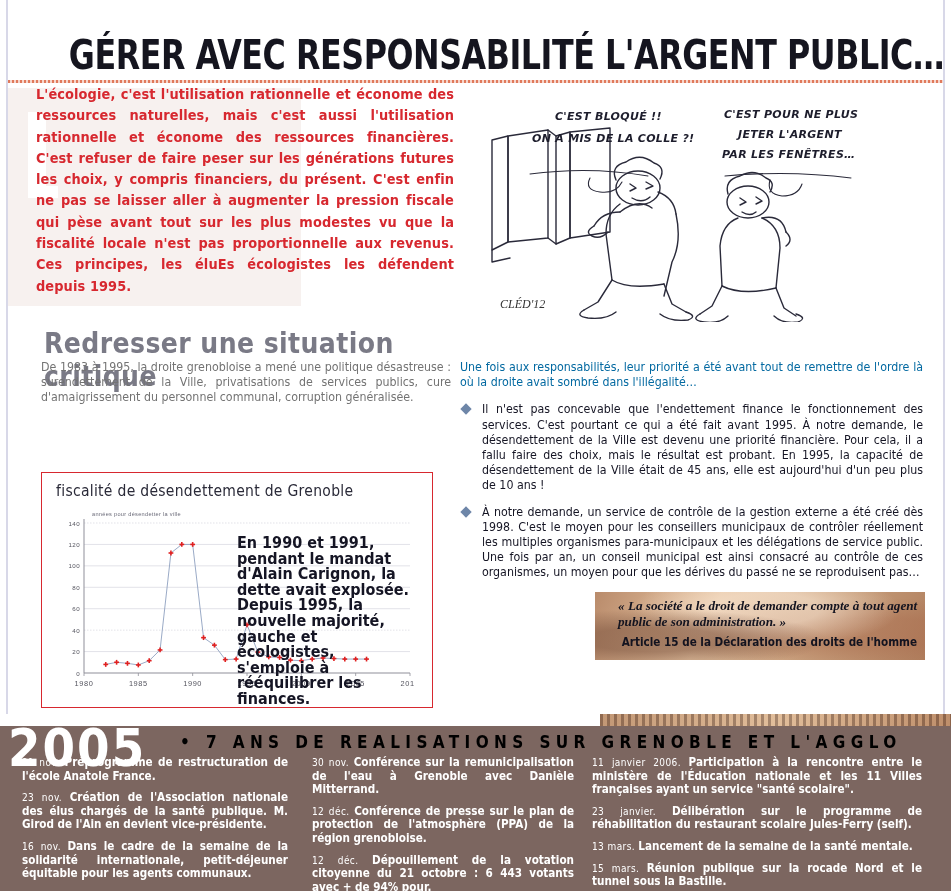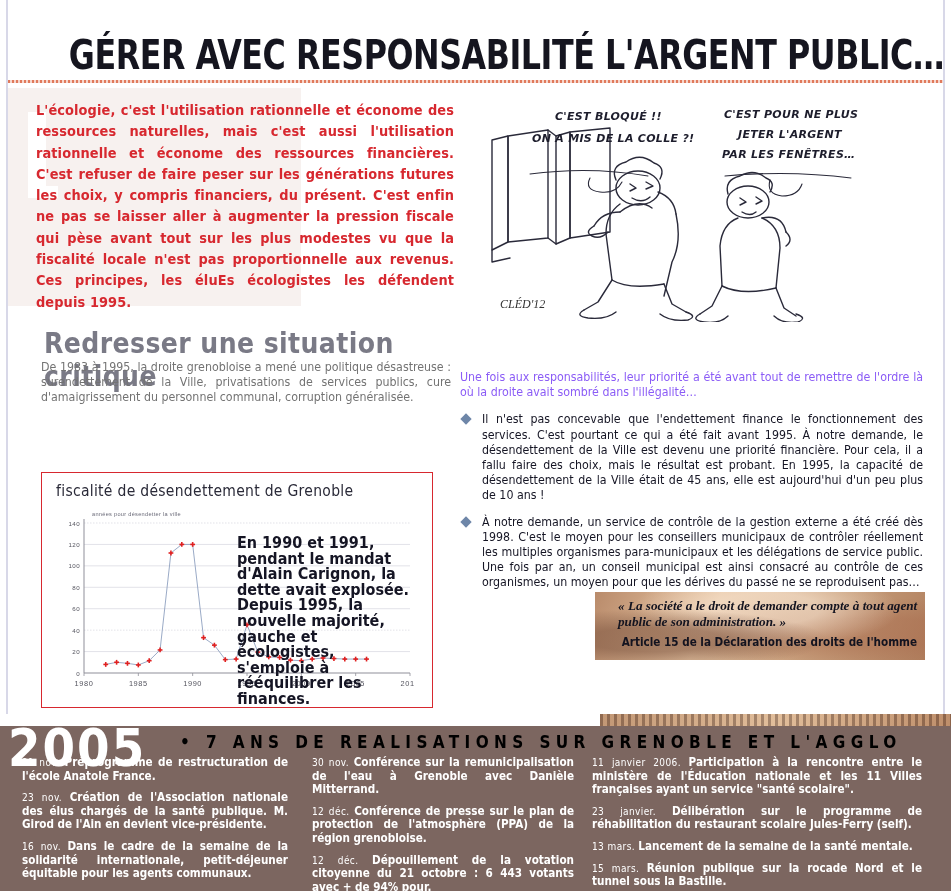--- a/index.html
+++ b/index.html
@@ -36,21 +36,21 @@
      background:repeating-linear-gradient(to right,#e07a5c 0 2px,#f6d6cc 2px 4px);}
 
   
   .intro-wrap{position:absolute;left:8px;top:88px;width:293px;height:218px;
     background:#f7f1ef;
     background-image:radial-gradient(#e6d9d5 0.6px, transparent 0.7px);
     background-size:4px 4px;}
   .intro-quote-mark{position:absolute;left:28px;top:112px;width:18px;height:86px;background:#ffffff;}
   .intro-quote-mark2{position:absolute;left:28px;top:186px;width:30px;height:12px;background:#ffffff;}
   .intro-text{
-    position:absolute;left:36px;top:100px;width:418px;
+    position:absolute;left:36px;top:84px;width:418px;
     color:#d7282f;
     font-family:"DejaVu Sans Condensed","Liberation Sans Narrow","Liberation Sans",sans-serif;
     font-weight:bold;
     font-size:14.4px;
     line-height:21.3px;
     text-align:justify;
     letter-spacing:0.1px;
   }
 
   
@@ -68,23 +68,23 @@
   .left-body{position:absolute;left:41px;top:360px;width:410px;}
   .left-body p{
     margin:0 0 12px 0;
     font-family:"DejaVu Sans Condensed","Liberation Sans Narrow","Liberation Sans",sans-serif;
     font-size:12.3px;line-height:15.2px;text-align:justify;color:#737373;
   }
 
   
   .right-body{position:absolute;left:460px;top:360px;width:463px;}
   .right-body p.lead{
-    margin:10px 0 12px 0;
-    font-family:"DejaVu Sans Condensed","Liberation Sans Narrow","Liberation Sans",sans-serif;
-    font-size:12.3px;line-height:15.2px;text-align:justify;color:#8b5cf6;
+    margin:0 0 12px 0;
+    font-family:"DejaVu Sans Condensed","Liberation Sans Narrow","Liberation Sans",sans-serif;
+    font-size:12.3px;line-height:15.2px;text-align:justify;color:#0369a1;
   }
   .bullet{position:relative;padding-left:22px;margin-bottom:11px;}
   .bullet .dia{
     position:absolute;left:2px;top:3px;width:8px;height:8px;background:#6e86a8;
     transform:rotate(45deg);
   }
   .bullet p{
     margin:0;
     font-family:"DejaVu Sans Condensed","Liberation Sans Narrow","Liberation Sans",sans-serif;
     font-size:12.3px;line-height:15.2px;text-align:justify;color:#151524;

